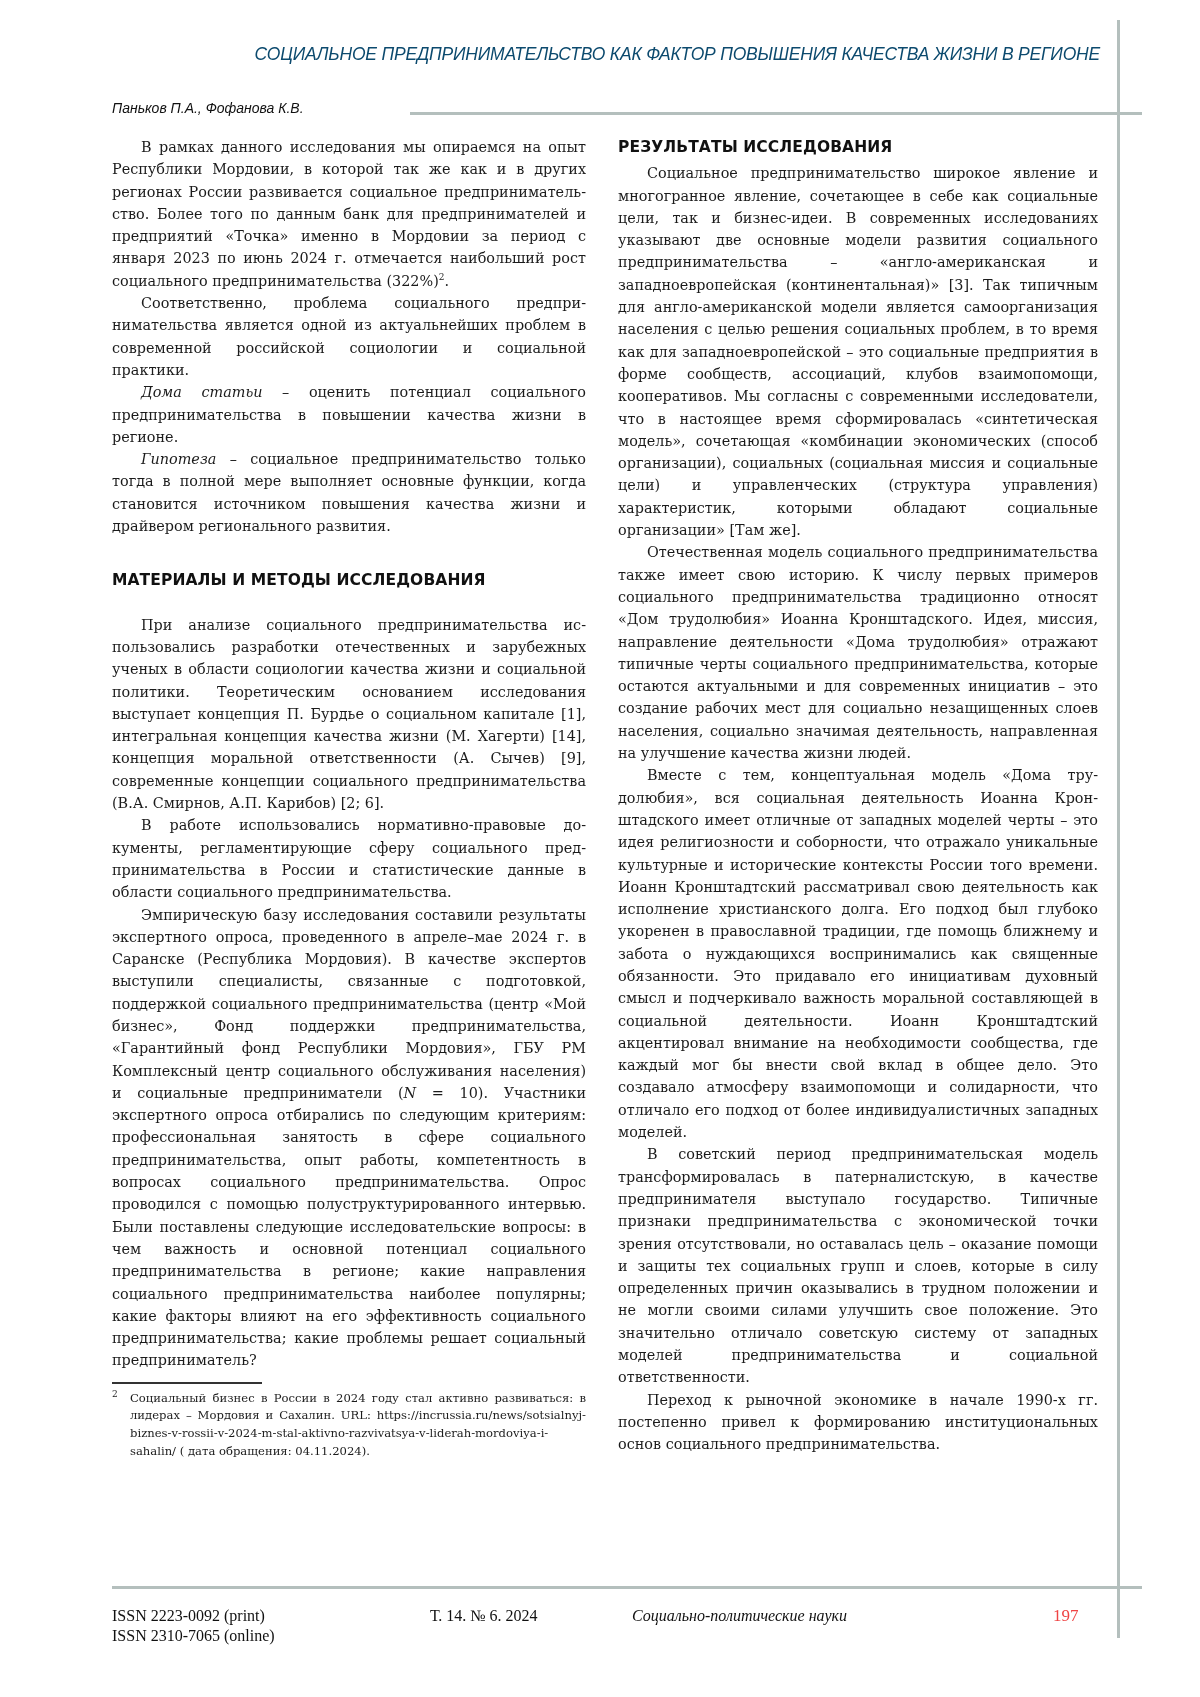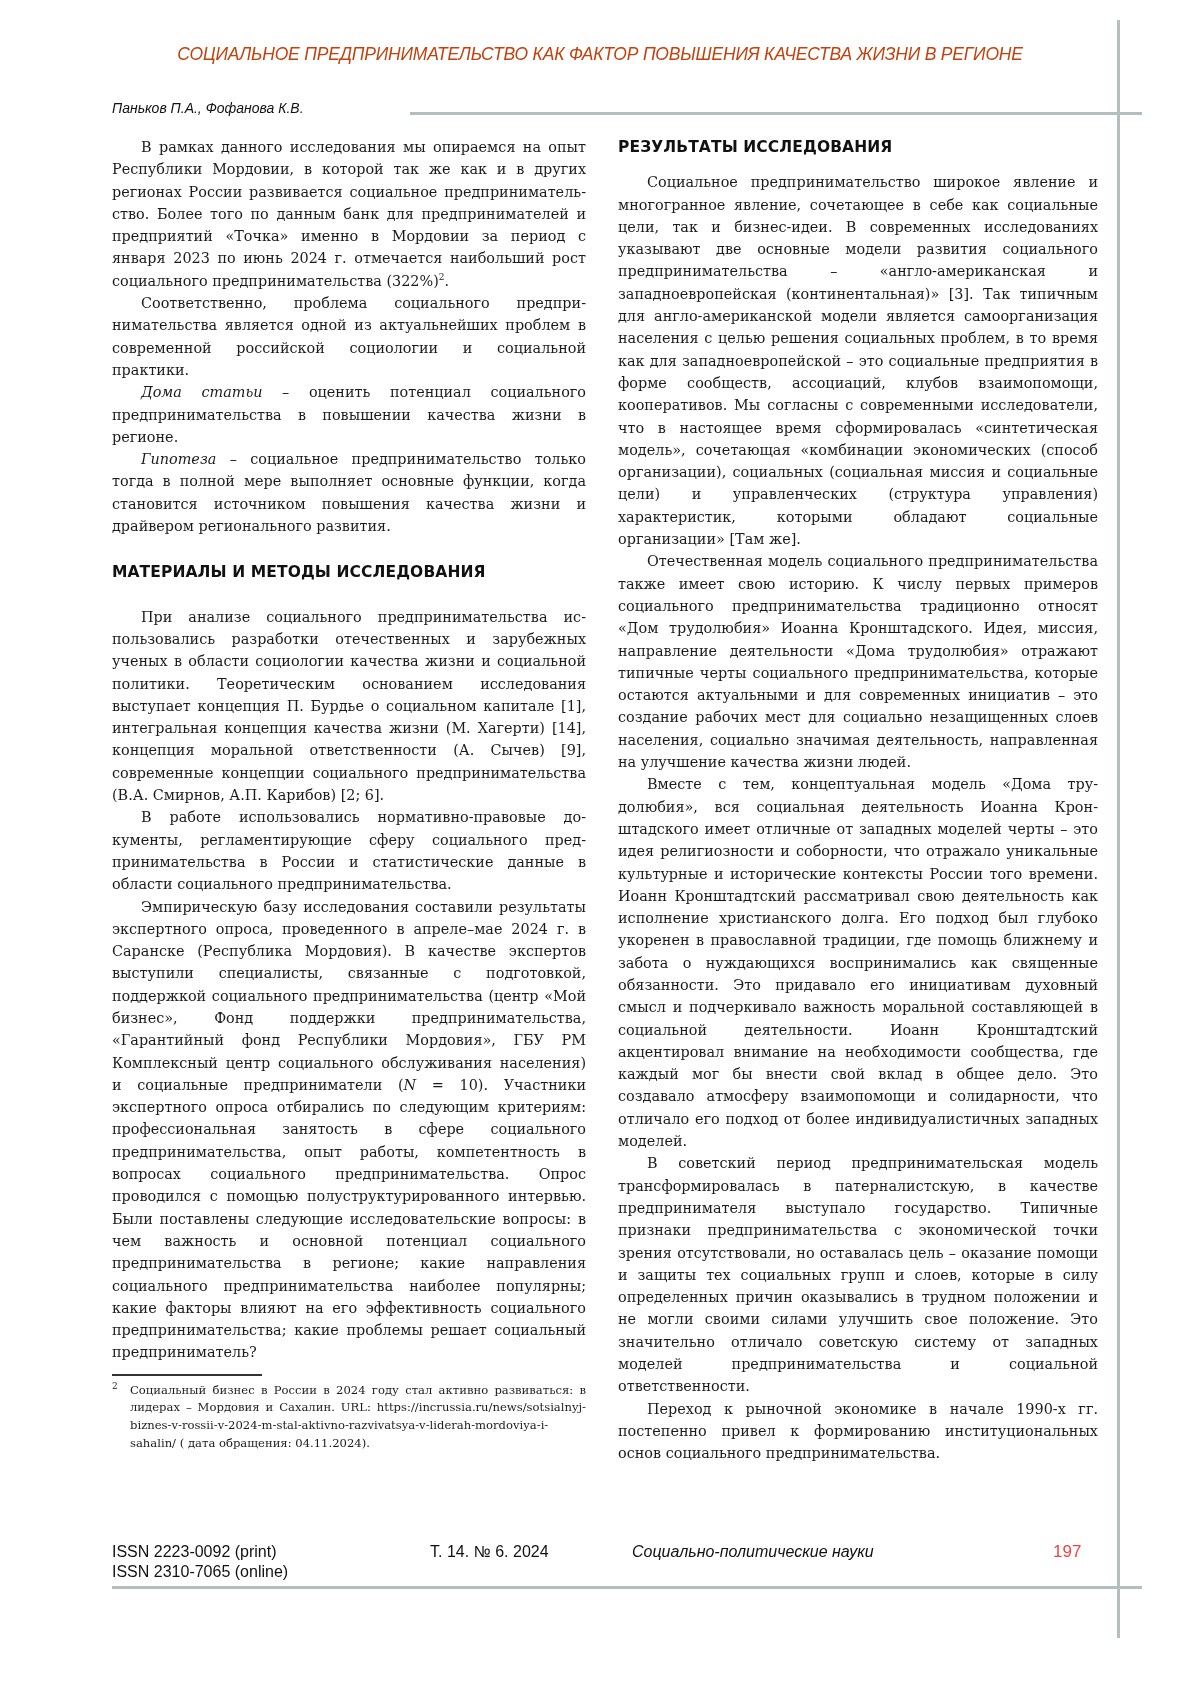--- a/index.html
+++ b/index.html
@@ -1,36 +1,36 @@
 <!DOCTYPE html>
 <html><head>
 <meta charset="utf-8">
 <style>
   html, body { margin: 0; padding: 0; background: #ffffff; }
   body { width: 1200px; height: 1697px; position: relative; overflow: hidden; color: #1a1a1a; }
   .vrule { position: absolute; left: 1117px; top: 20px; width: 3px; height: 1618px; background: #b4bfbd; }
   .hrule-top { position: absolute; left: 410px; top: 112px; width: 732px; height: 3px; background: #b4bfbd; }
   .hrule-foot { position: absolute; left: 112px; top: 1586px; width: 1030px; height: 3px; background: #b4bfbd; }
-  .running-title { position: absolute; left: 100px; right: 100px; top: 44px; text-align: center;
-    font-family: "Liberation Sans", sans-serif; font-style: italic; font-size: 17.5px; letter-spacing: -0.2px; color: #c2410c; }
+  .running-title { position: absolute; left: 100px; right: 100px; top: 44px; text-align: right;
+    font-family: "Liberation Sans", sans-serif; font-style: italic; font-size: 17.5px; letter-spacing: -0.2px; color: #0c4a6e; }
   .authors { position: absolute; left: 112px; top: 100px; font-family: "Liberation Sans", sans-serif; font-style: italic; font-size: 14px; color: #111; }
   .col { position: absolute; top: 136px; font-family: "DejaVu Serif", serif; font-size: 14.4px; line-height: 22.3px; text-align: justify; color: #1b1b1b; }
   .col.left { left: 112px; width: 474px; }
   .col.right { left: 618px; width: 480px; top: 136px; }
   .col p { margin: 0; text-indent: 29px; hyphens: manual; }
   .heading { font-family: "DejaVu Sans", sans-serif; font-size: 15.5px; letter-spacing: 0.1px; margin: 0; text-align: left; color: #111; }
-  .heading.h-methods { margin-top: 24px; margin-bottom: 22px; }
-  .heading.h-results { margin-top: 0; margin-bottom: 13px; }
+  .heading.h-methods { margin-top: 32px; margin-bottom: 22px; }
+  .heading.h-results { margin-top: 0; margin-bottom: 4px; }
   .col.left p.first { margin-top: 0; }
   em { font-style: italic; }
   sup { font-size: 9px; line-height: 0; vertical-align: super; }
   .fn-rule { width: 150px; height: 2px; background: #333; margin-top: 10px; margin-bottom: 6px; }
   .footnote { font-family: "DejaVu Serif", serif; font-size: 11.6px; line-height: 17.6px; text-align: justify; position: relative; padding-left: 18px; }
   .footnote .fn-mark { position: absolute; left: 0; top: -4px; font-size: 9px; }
-  .footer { position: absolute; top: 1542px; font-family: Liberation Sans, sans-serif; font-size: 16px; color: #111; line-height: 20px; }
+  .footer { position: absolute; top: 1606px; font-family: Liberation Serif, serif; font-size: 16px; color: #111; line-height: 20px; }
   .f-issn { left: 112px; }
   .f-vol { left: 430px; }
   .f-journal { left: 632px; font-style: italic; }
   .f-page { left: 1053px; font-size: 17px; color: #ef4444; }
 </style>
 </head>
 <body>
 
 <div class="vrule"></div>
 <div class="hrule-top"></div>

